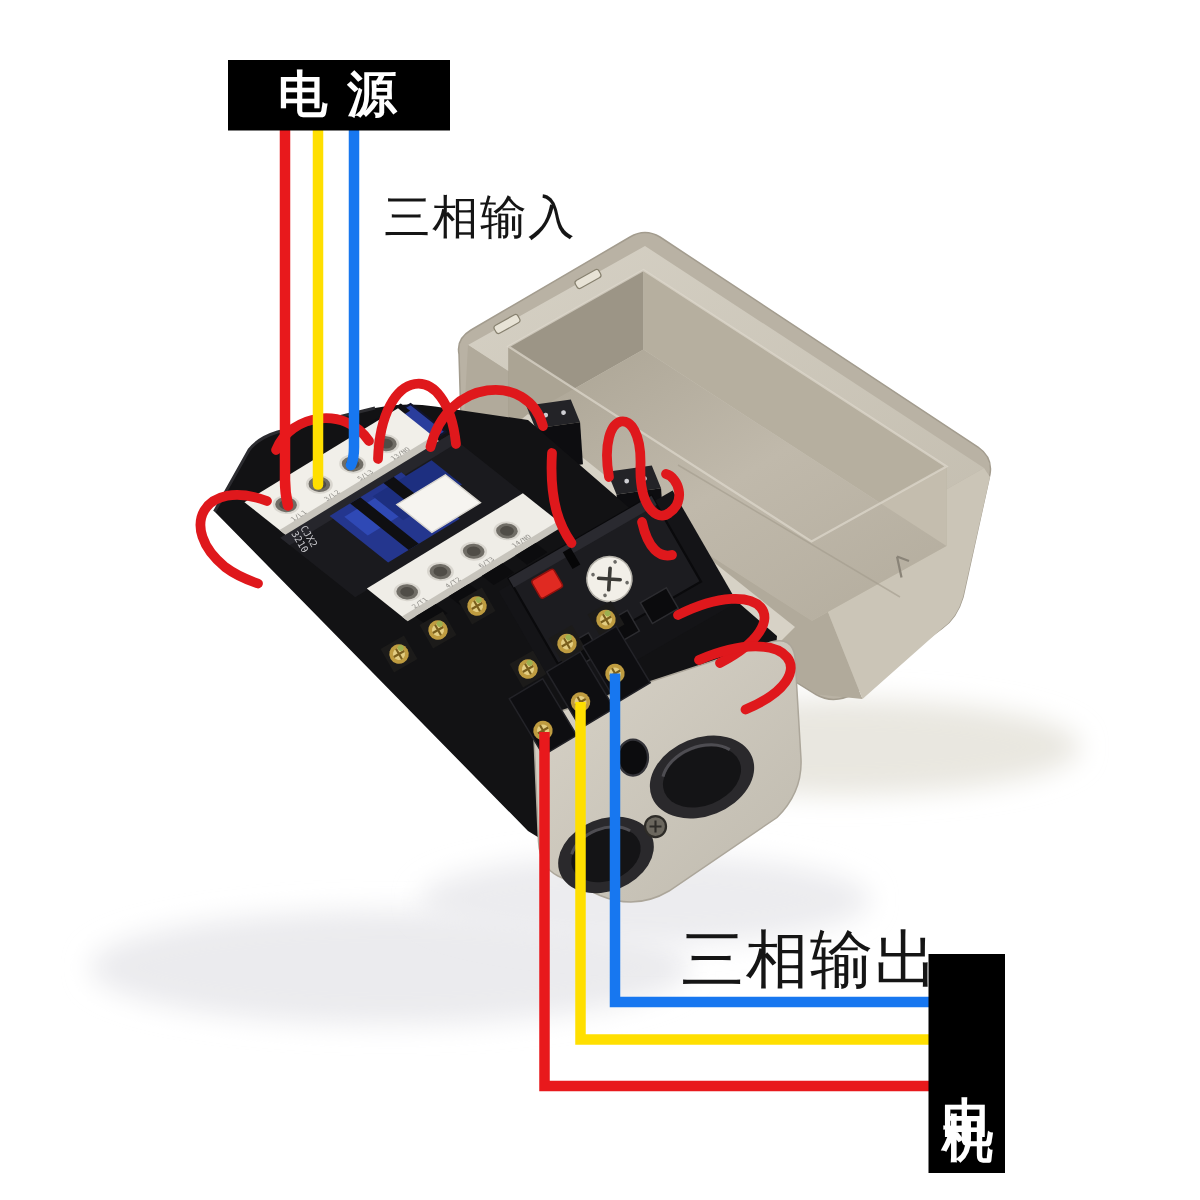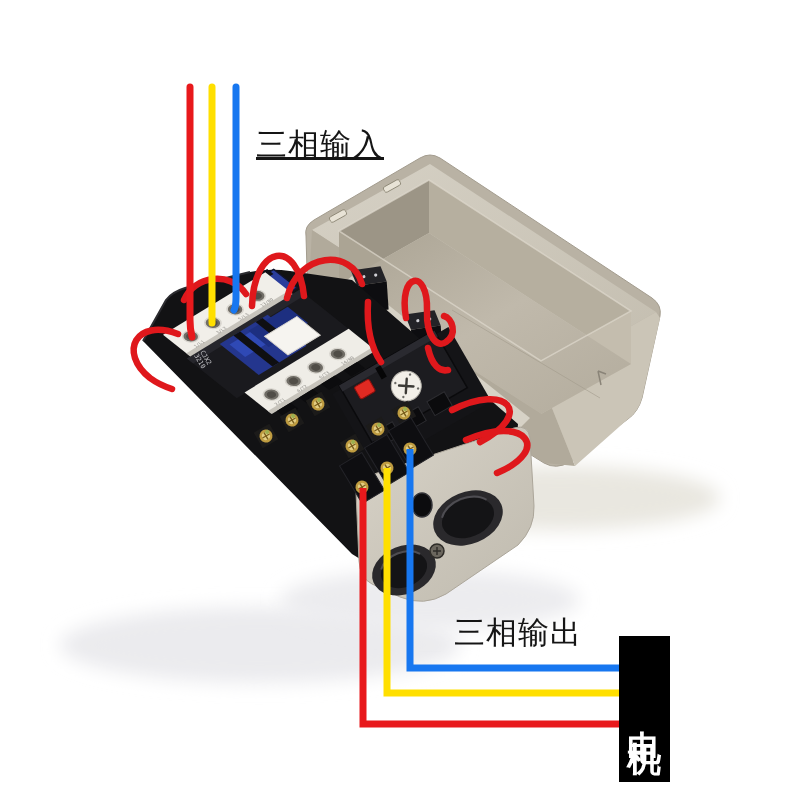--- a/index.html
+++ b/index.html
@@ -3,23 +3,23 @@
 <meta charset="utf-8">
 <style>
   html,body{margin:0;padding:0;background:#ffffff;}
   .stage{position:relative;width:800px;height:800px;background:#ffffff;overflow:hidden;
          font-family:"Liberation Sans","DejaVu Sans",sans-serif;}
   .stage svg{position:absolute;left:0;top:0;}
   .anno{position:absolute;z-index:5;}
   .power-label{left:152px;top:40px;width:148px;height:47px;background:#000;color:#fff;
     font-size:33px;font-weight:600;display:flex;align-items:center;justify-content:center;
     letter-spacing:2px;white-space:pre;}
-  .input-caption{left:256px;top:124px;font-size:31px;font-weight:500;color:#151515;letter-spacing:1px;text-decoration:underline;}
+  .input-caption{left:256px;top:124px;font-size:31px;font-weight:500;color:#151515;letter-spacing:1px;}
   .motor-spec{left:527px;top:34px;font-size:37px;font-weight:500;color:#f20c0c;letter-spacing:1px;}
-  .output-caption{left:454px;top:612px;font-size:31px;font-weight:500;color:#151515;letter-spacing:1px;}
+  .output-caption{left:454px;top:612px;font-size:42px;font-weight:500;color:#151515;letter-spacing:1px;}
   .motor-label{left:619px;top:636px;width:51px;height:146px;background:#000;color:#fff;
     display:flex;align-items:center;justify-content:center;}
   .motor-label span{writing-mode:vertical-rl;text-orientation:upright;font-size:34px;
     font-weight:600;letter-spacing:11px;margin-top:10px;}
 </style>
 </head>
 <body>
 
 <div class="stage">
 
@@ -297,19 +297,20 @@
     <path d="M 236 87 L 236 298 C 236 304 235 308 234 310" stroke="#1777f0"></path>
   </g>
 
   <g fill="none" stroke-width="7" stroke-linejoin="miter">
     <path d="M 410 449 L 410 668 L 624 668" stroke="#1777f0"></path>
     <path d="M 387 468 L 387 693 L 624 693" stroke="#ffdf00"></path>
     <path d="M 363 488 L 363 724 L 624 724" stroke="#e8191c"></path>
   </g>
 </svg>
 
+<div class="anno power-label">电 源</div>
 <div class="anno input-caption">三相输入</div>
 <div class="anno output-caption">三相输出</div>
 <div class="anno motor-label">
   <span>电机</span>
 </div>
 
 </div>
 
 </body></html>

